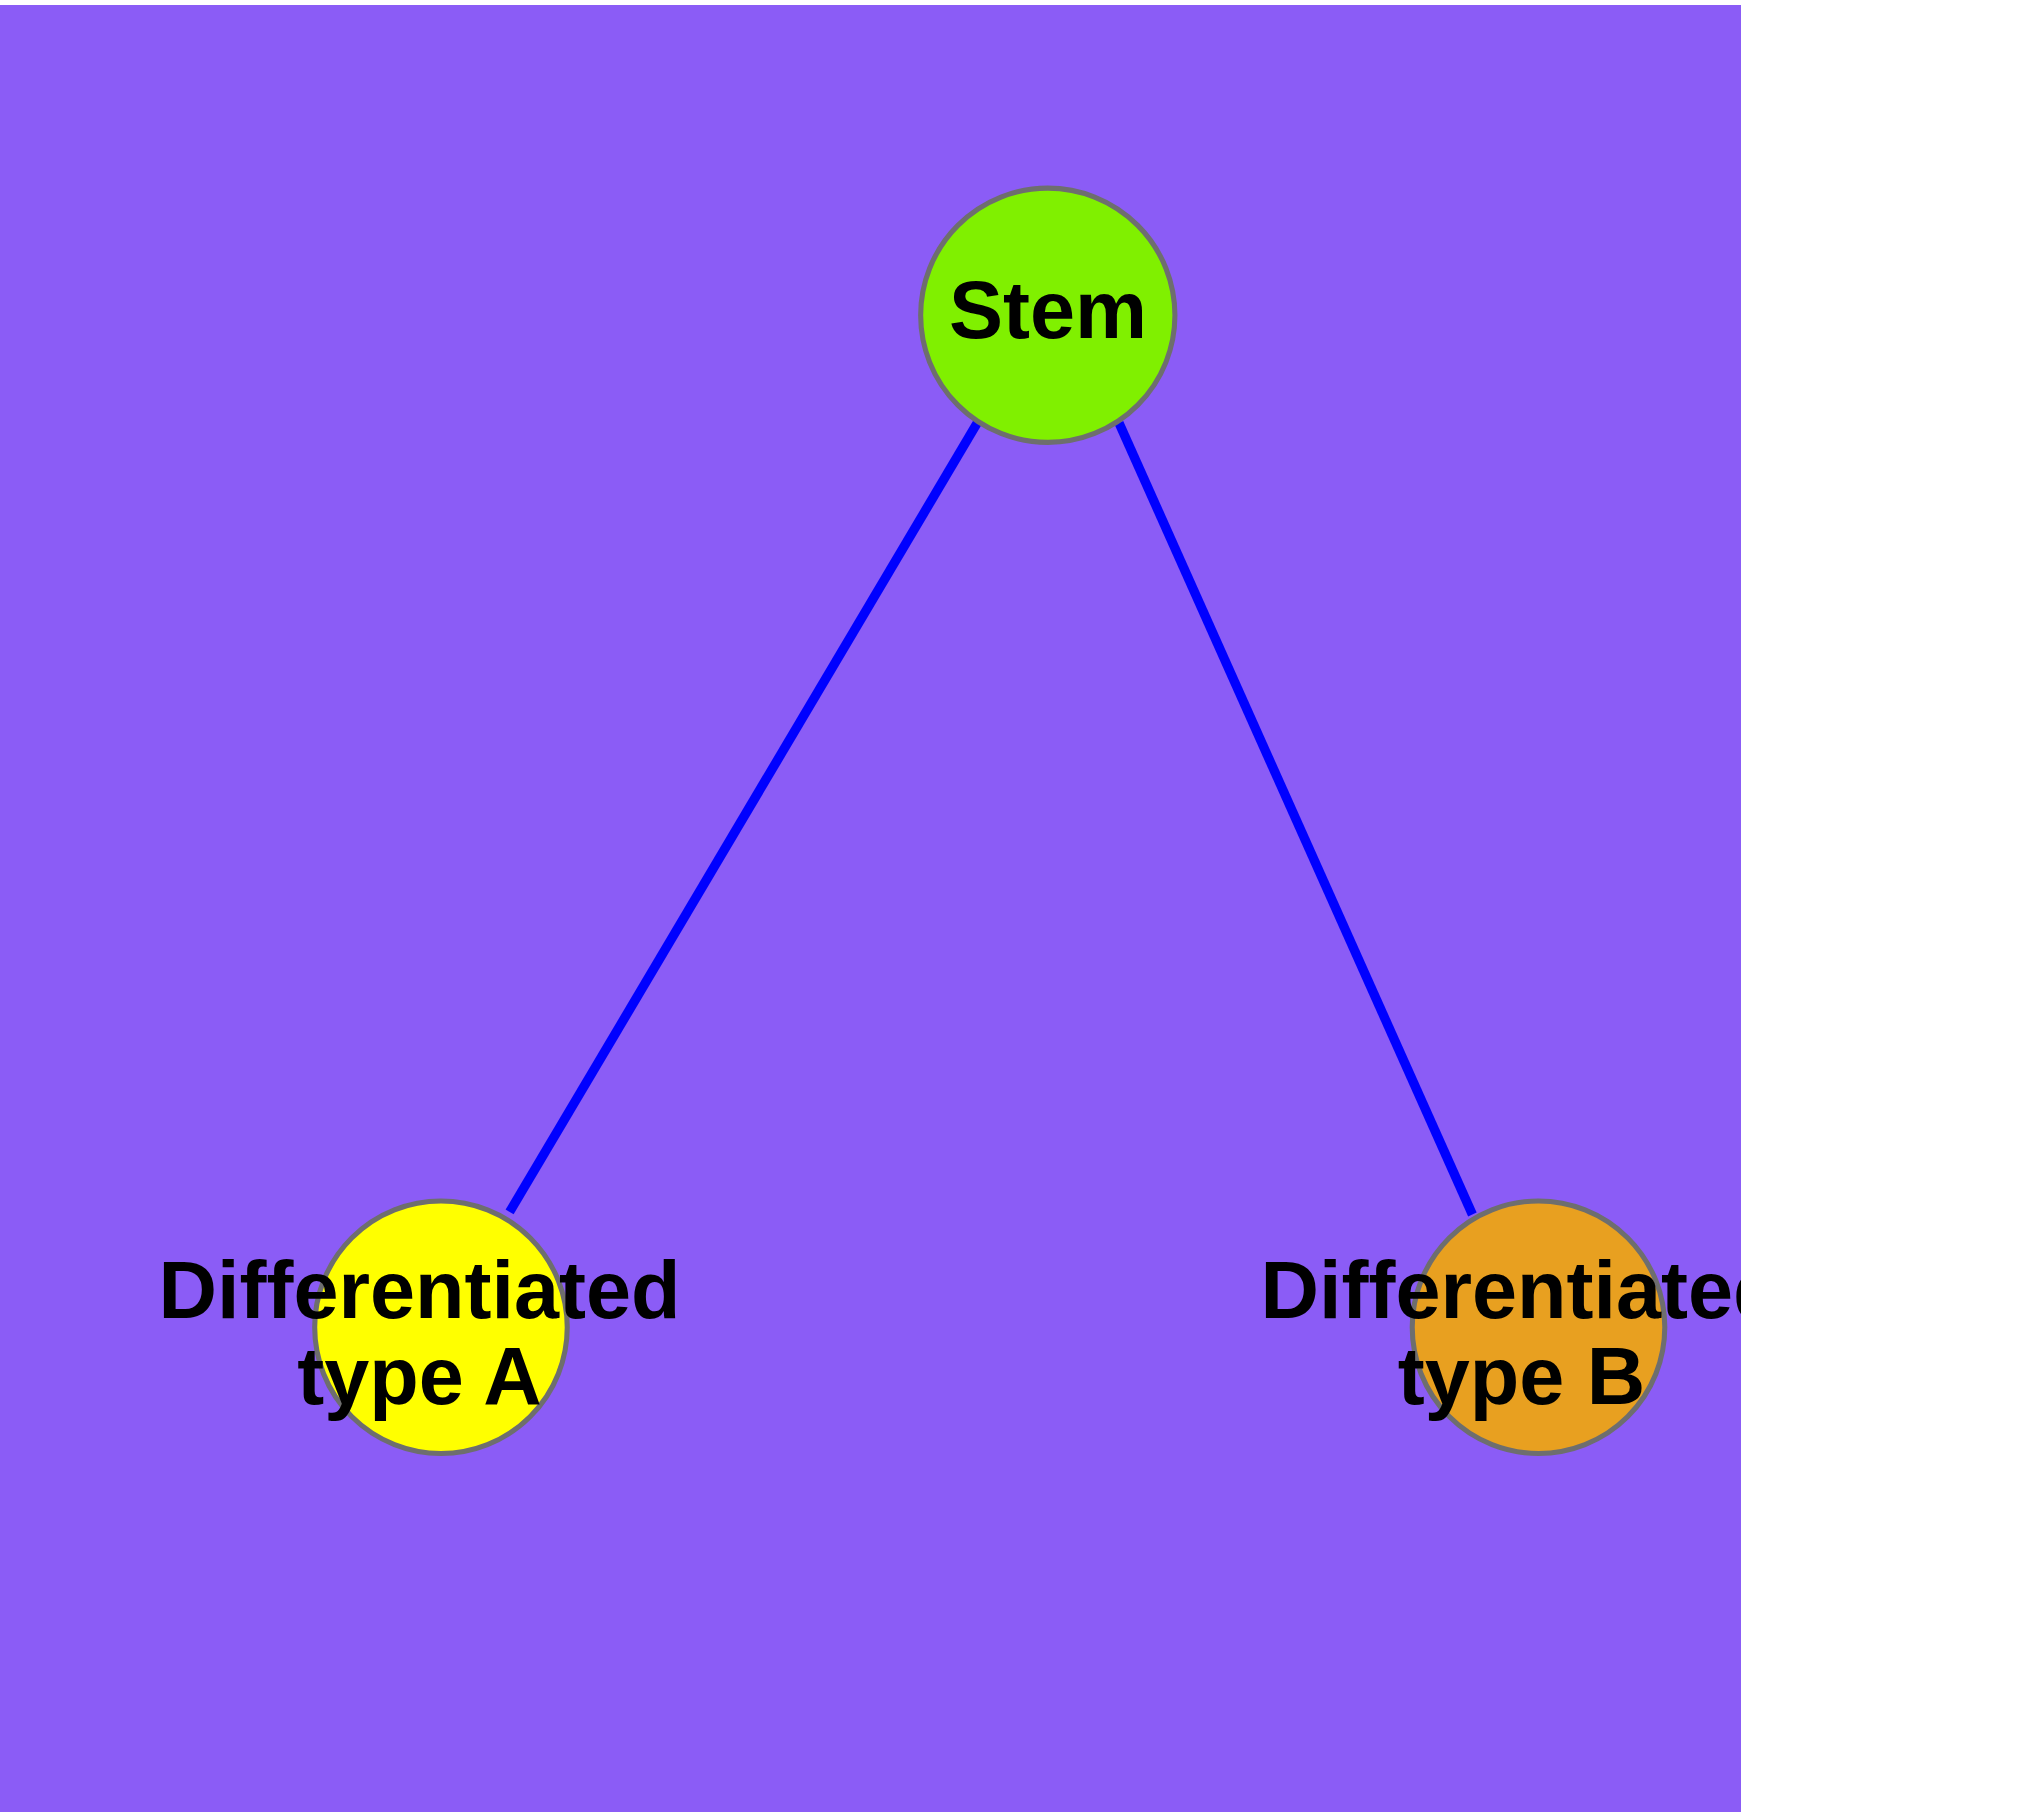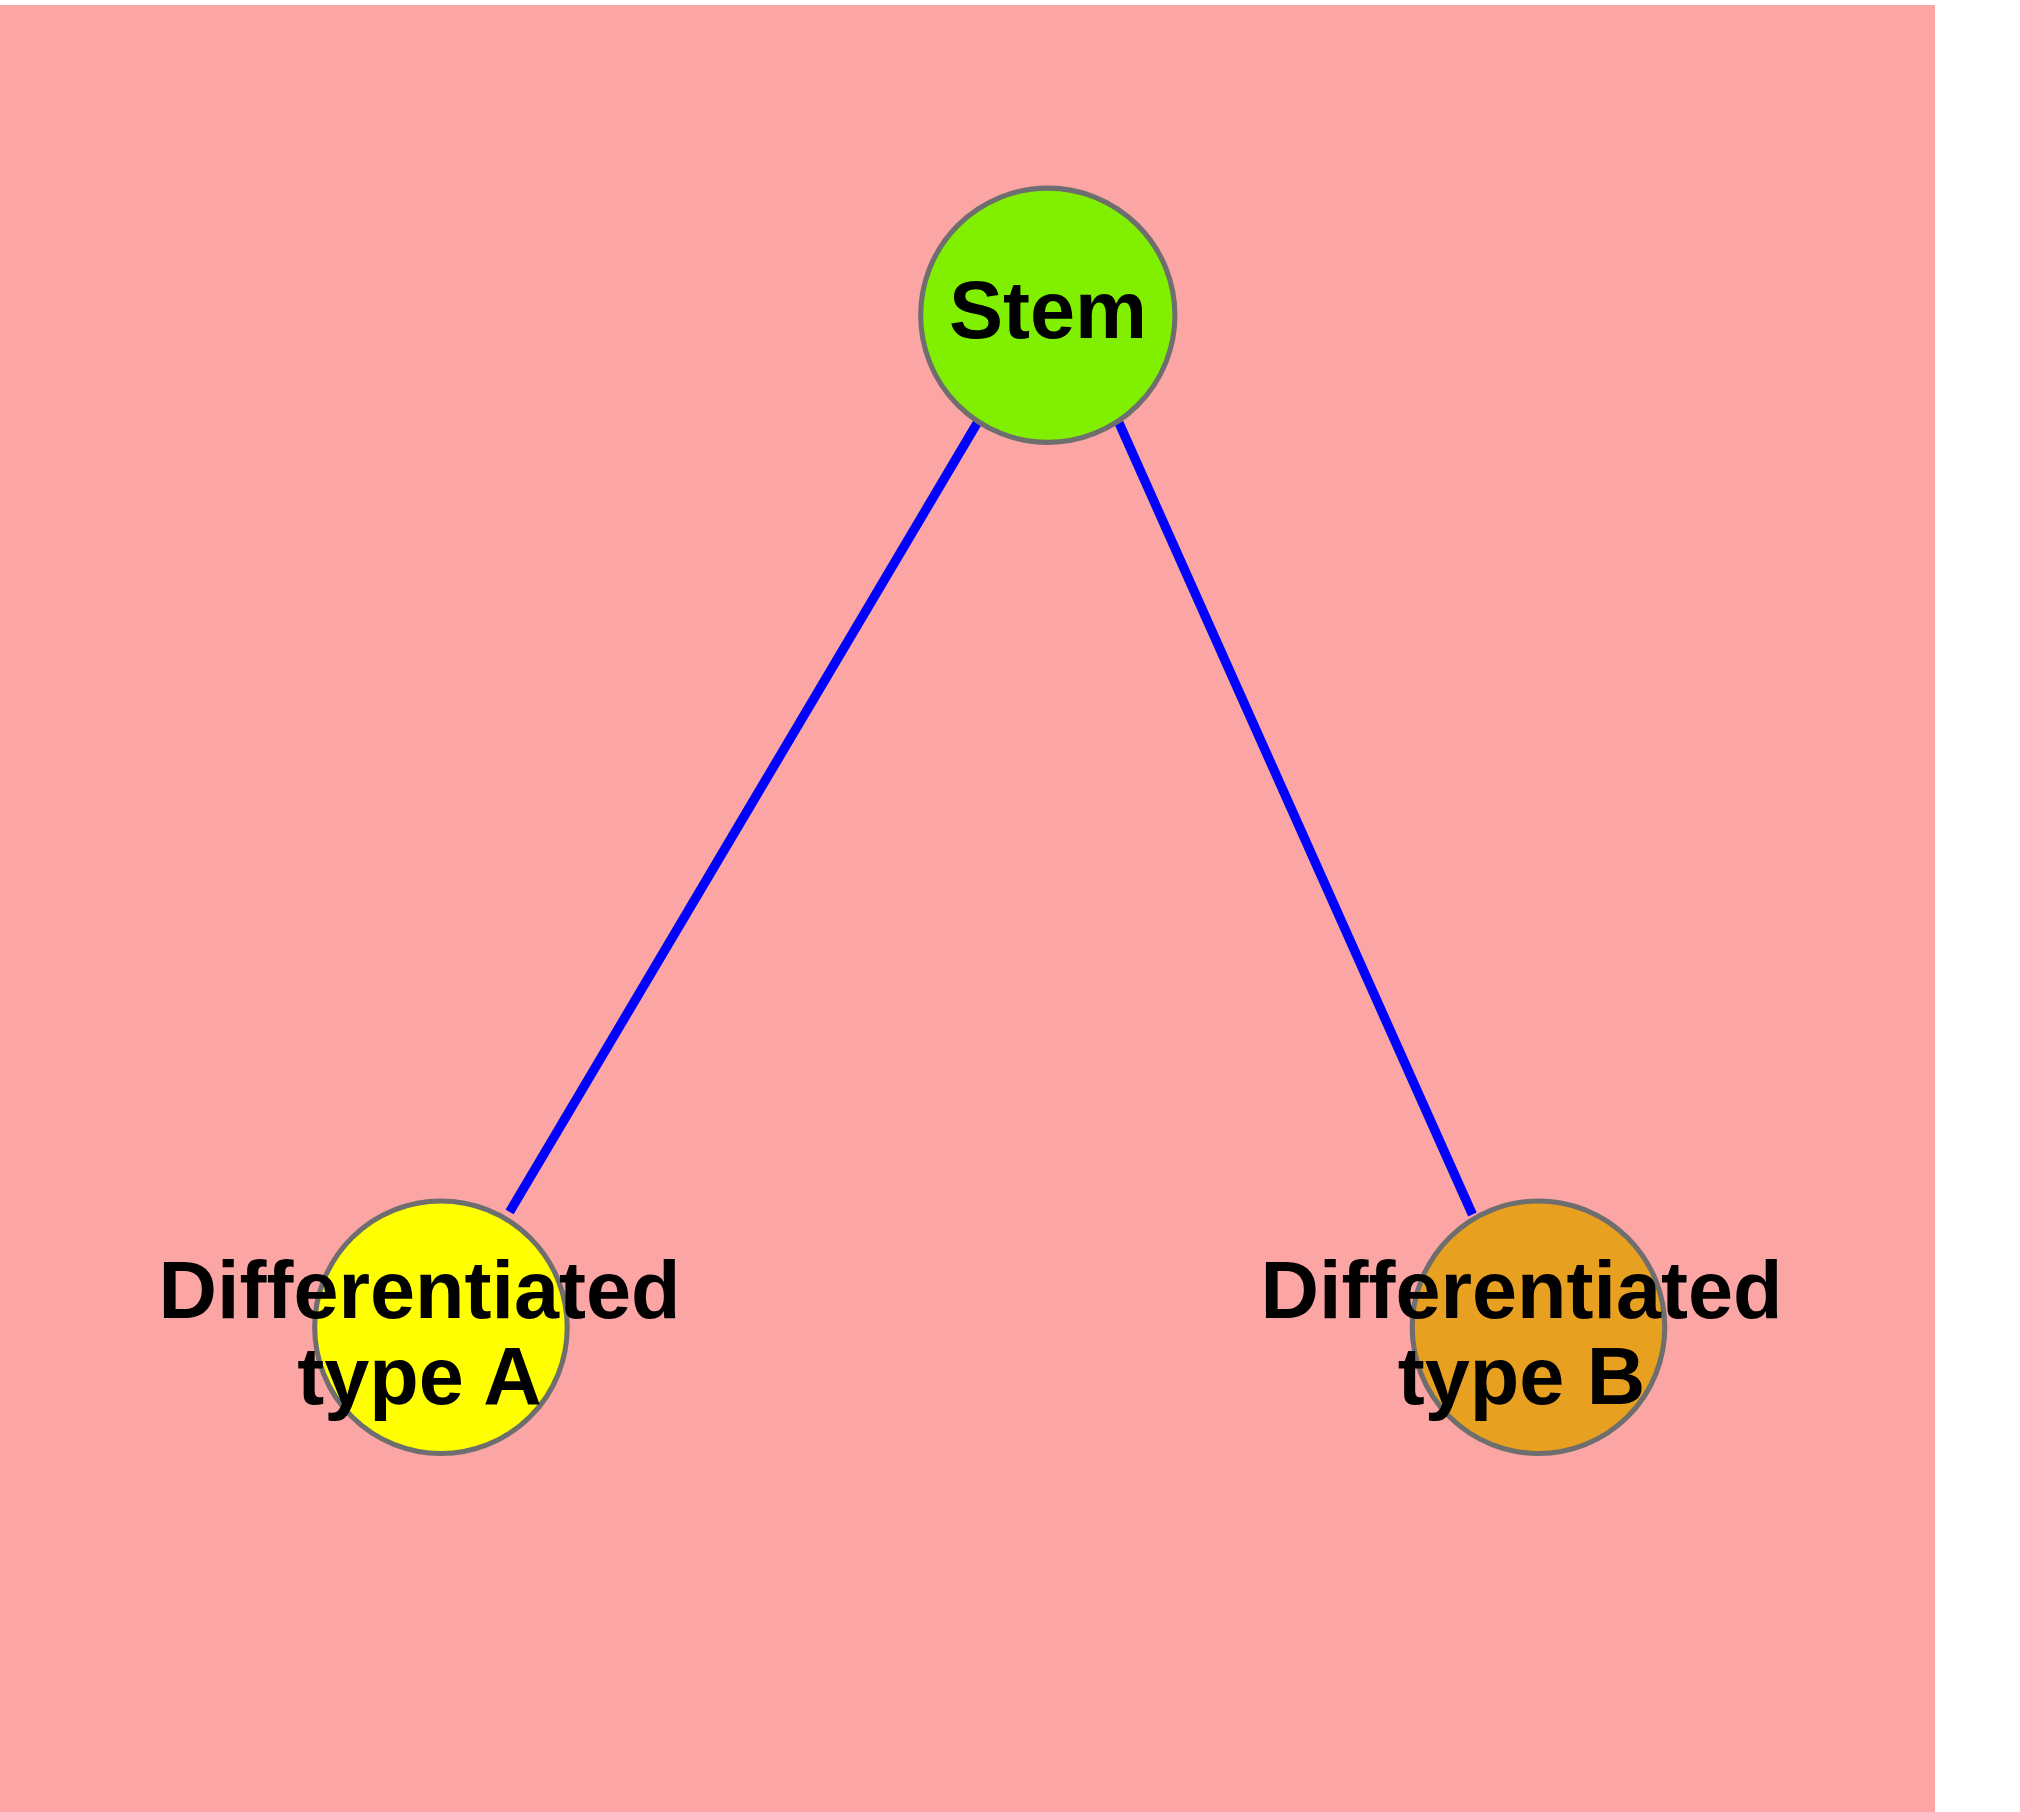--- a/index.html
+++ b/index.html
@@ -3,23 +3,23 @@
 <meta charset="utf-8">
 <title>Cell Differentiation Graph</title>
 <style>
   html, body {
     margin: 0;
     padding: 0;
     background: #ffffff;
   }
   #canvas {
     position: relative;
-    width: 1935px;
+    width: 1741px;
     height: 1812px;
-    background: #fca5a5;
+    background: #8b5cf6;
     overflow: hidden;
     font-family: "Liberation Sans", sans-serif;
   }
   #top-strip {
     position: absolute;
     left: 0;
     top: 0;
     width: 2021px;
     height: 5.1px;
     background: #ffffff;

